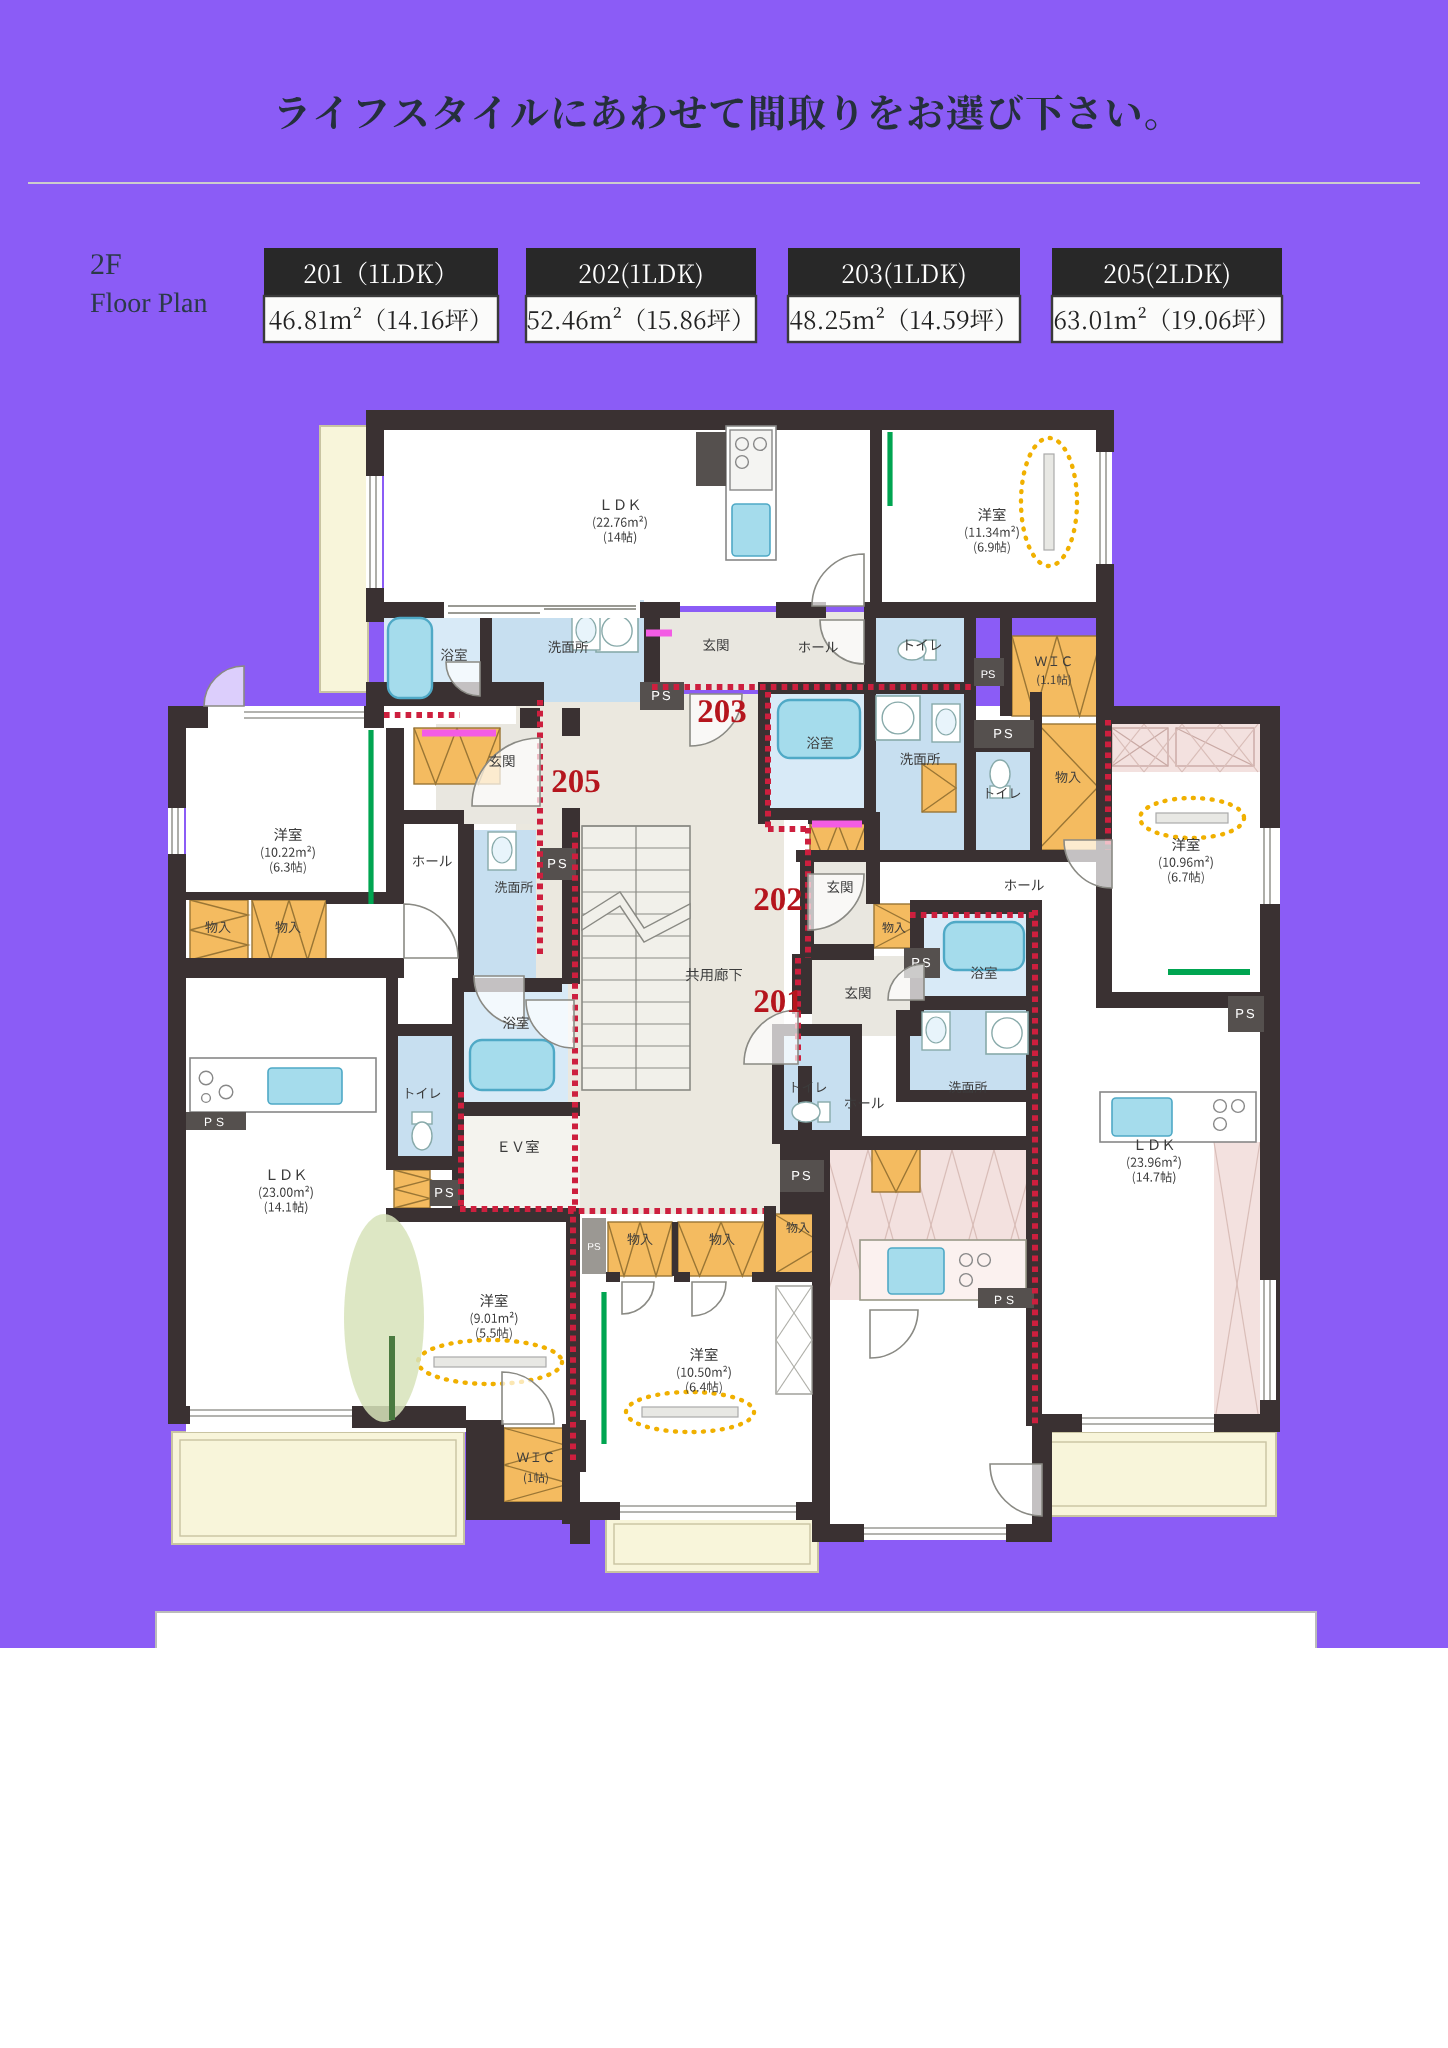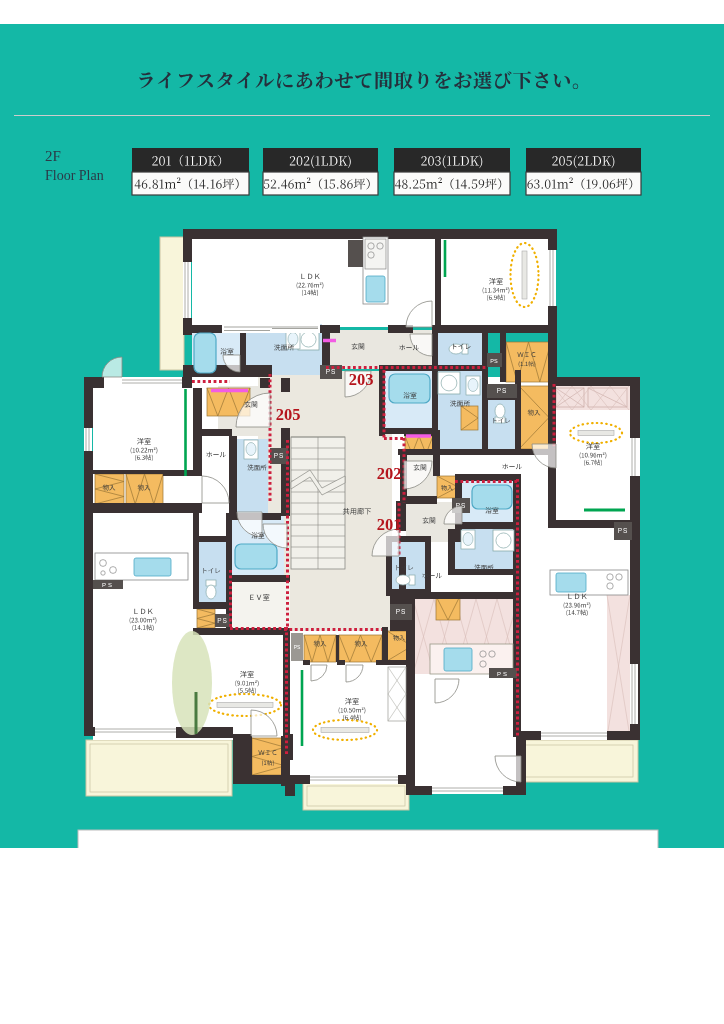--- a/index.html
+++ b/index.html
@@ -1,15 +1,15 @@
 <!DOCTYPE html>
 <html><head><meta charset="utf-8">
 <style>
 html,body{margin:0;padding:0;background:#ffffff;}
-#page{position:relative;width:724px;height:824px;background:#14b8a6;overflow:hidden;margin-top:24px;}
+#page{position:relative;width:724px;height:824px;background:#8b5cf6;overflow:hidden;}
 svg{position:absolute;left:0;top:0;}
 </style></head>
 <body>
 <div id="page">
 <svg width="724" height="1024" viewBox="0 0 724 1024">
 <path transform="translate(136.3,63.5)" fill="#25303c" d="M4.3 0.8 4.5 1.1C10.2 -0.5 13.4 -3.8 15.2 -7.2C15.7 -8.0 16.5 -8.3 16.5 -8.8C16.5 -9.6 14.9 -10.9 14.1 -10.9C13.7 -10.9 13.4 -10.5 12.7 -10.4C11.2 -10.1 6.3 -9.5 5.2 -9.5C4.4 -9.5 4.1 -9.8 3.5 -10.4L3.2 -10.3C3.2 -9.8 3.2 -9.5 3.4 -9.0C3.6 -8.4 4.5 -7.3 5.3 -7.3C5.8 -7.3 6.1 -7.6 6.7 -7.8C7.9 -8.1 11.8 -8.9 12.9 -9.0C13.1 -9.0 13.2 -8.9 13.1 -8.6C12.0 -5.5 9.1 -1.7 4.3 0.8ZM7.4 -12.2C9.1 -12.2 11.9 -12.7 13.4 -13.0C14.1 -13.2 14.3 -13.4 14.3 -13.8C14.3 -14.6 13.4 -15.0 12.1 -15.0C11.9 -15.0 11.6 -14.7 10.6 -14.5C9.8 -14.2 8.6 -13.9 7.2 -13.9C6.6 -13.9 5.9 -14.0 5.1 -14.5L4.9 -14.3C5.6 -12.9 6.2 -12.2 7.4 -12.2Z M30.6 1.0C31.3 1.0 31.7 0.4 31.7 -0.4C31.7 -1.4 31.5 -4.1 31.6 -6.7C31.6 -7.3 31.8 -7.6 31.8 -8.0C31.8 -8.4 31.3 -8.7 30.6 -9.2C31.8 -10.2 32.8 -11.3 33.4 -12.0C34.0 -12.5 34.4 -12.5 34.4 -13.1C34.4 -13.8 33.3 -14.8 32.2 -15.2C31.7 -15.3 31.0 -15.3 30.5 -15.3L30.4 -14.9C31.0 -14.6 31.5 -14.3 31.5 -13.9C31.5 -13.7 31.4 -13.3 31.0 -12.7C29.6 -10.5 25.6 -6.4 21.5 -4.1L21.7 -3.7C25.1 -4.8 28.1 -7.0 29.4 -8.1C29.5 -7.9 29.5 -7.6 29.5 -7.4C29.6 -6.5 29.5 -4.3 29.3 -2.4C29.3 -1.8 29.1 -1.4 29.1 -1.0C29.1 -0.0 29.6 1.0 30.6 1.0Z M43.1 0.3 43.3 0.6C49.6 -1.4 53.1 -5.0 55.4 -9.7C55.8 -10.4 56.6 -10.8 56.6 -11.4C56.6 -12.1 54.6 -13.8 53.7 -13.8C53.2 -13.8 53.0 -13.4 52.2 -13.2C51.1 -13.0 46.3 -12.4 44.7 -12.4C44.0 -12.4 43.5 -12.9 43.0 -13.5L42.7 -13.4C42.7 -12.9 42.7 -12.5 42.8 -12.0C43.0 -11.3 44.1 -10.0 44.9 -10.0C45.4 -10.0 45.9 -10.5 46.3 -10.6C47.4 -10.9 51.7 -11.8 53.0 -11.8C53.1 -11.8 53.2 -11.7 53.2 -11.6C52.2 -7.3 48.4 -2.5 43.1 0.3Z M75.5 -0.2C76.3 -0.2 76.7 -0.9 76.7 -1.5C76.7 -3.6 73.9 -5.4 70.7 -6.4C71.9 -7.8 72.9 -9.5 73.6 -10.4C73.8 -10.8 74.7 -11.0 74.7 -11.6C74.7 -12.2 73.0 -13.7 72.2 -13.7C71.8 -13.7 71.4 -13.1 70.9 -13.0C70.0 -12.8 66.6 -12.2 65.3 -12.2C64.6 -12.2 64.1 -12.7 63.7 -13.3L63.4 -13.1C63.3 -12.6 63.4 -12.1 63.5 -11.7C63.7 -11.0 64.6 -9.9 65.5 -9.9C66.0 -9.9 66.3 -10.4 66.9 -10.6C67.9 -10.9 70.3 -11.6 71.1 -11.7C71.3 -11.7 71.4 -11.6 71.3 -11.3C69.8 -7.6 65.0 -2.7 60.5 -0.3L60.7 0.1C65.4 -1.4 68.4 -4.0 70.2 -5.8C71.9 -4.7 72.7 -3.3 73.6 -1.8C74.2 -0.8 74.7 -0.2 75.5 -0.2Z M81.1 -5.6 81.3 -5.3C82.9 -6.1 84.4 -7.2 85.8 -8.4C87.2 -7.8 88.4 -7.1 89.5 -5.9C87.4 -3.3 84.5 -0.8 81.3 0.8L81.5 1.2C85.4 -0.1 88.4 -2.0 90.8 -4.4C91.9 -3.0 92.1 -2.3 93.0 -2.4C93.6 -2.4 94.1 -2.9 94.0 -3.6C94.0 -4.5 93.3 -5.4 92.3 -6.1C93.3 -7.4 94.2 -8.8 95.1 -10.3C95.3 -10.7 96.1 -11.0 96.1 -11.5C96.1 -12.3 94.3 -13.4 93.7 -13.4C93.3 -13.4 93.0 -12.9 92.5 -12.8C92.0 -12.6 89.9 -12.3 89.0 -12.2L89.5 -13.0C89.9 -13.5 90.1 -13.6 90.1 -14.0C90.1 -14.5 88.7 -15.3 87.4 -15.3C86.7 -15.4 86.4 -15.3 86.0 -15.2L86.0 -15.0C86.6 -14.6 87.1 -14.2 87.1 -13.8C87.1 -12.6 84.0 -8.1 81.1 -5.6ZM90.6 -7.2C89.2 -7.9 87.4 -8.5 86.1 -8.8C86.9 -9.6 87.6 -10.3 88.2 -11.1C88.5 -10.9 88.8 -10.8 88.9 -10.8C89.3 -10.8 89.6 -10.9 90.0 -11.0C90.6 -11.2 92.1 -11.5 92.6 -11.5C92.8 -11.5 92.9 -11.4 92.8 -11.2C92.3 -9.9 91.6 -8.5 90.6 -7.2Z M109.8 1.0C110.5 1.0 110.9 0.4 110.9 -0.4C110.9 -1.4 110.7 -4.1 110.8 -6.7C110.8 -7.3 111.0 -7.6 111.0 -8.0C111.0 -8.4 110.5 -8.7 109.8 -9.2C111.0 -10.2 112.0 -11.3 112.6 -12.0C113.2 -12.5 113.6 -12.5 113.6 -13.1C113.6 -13.8 112.5 -14.8 111.4 -15.2C110.9 -15.3 110.2 -15.3 109.7 -15.3L109.6 -14.9C110.2 -14.6 110.7 -14.3 110.7 -13.9C110.7 -13.7 110.6 -13.3 110.2 -12.7C108.8 -10.5 104.8 -6.4 100.7 -4.1L100.9 -3.7C104.3 -4.8 107.3 -7.0 108.6 -8.1C108.7 -7.9 108.7 -7.6 108.7 -7.4C108.8 -6.5 108.7 -4.3 108.5 -2.4C108.5 -1.8 108.3 -1.4 108.3 -1.0C108.3 -0.0 108.8 1.0 109.8 1.0Z M129.8 -0.8C130.4 -0.8 130.7 -1.4 131.2 -1.7C133.6 -3.4 136.3 -5.8 137.9 -8.5L137.6 -8.7C135.4 -6.8 132.8 -4.9 130.6 -4.0C130.3 -3.9 130.2 -4.0 130.2 -4.3C130.2 -5.7 130.3 -9.8 130.5 -10.9C130.6 -11.6 131.0 -11.7 131.0 -12.2C131.0 -12.9 129.5 -13.8 128.4 -13.8C127.9 -13.8 127.5 -13.7 126.9 -13.4L126.9 -13.1C127.8 -12.9 128.3 -12.5 128.4 -12.0C128.5 -10.1 128.4 -5.2 128.3 -4.2C128.2 -3.5 128.0 -3.2 128.0 -2.8C128.0 -2.2 129.1 -0.8 129.8 -0.8ZM119.3 -0.1 119.6 0.2C123.6 -1.8 125.7 -5.2 126.3 -8.5C126.4 -8.9 126.8 -9.3 126.8 -9.8C126.8 -10.6 125.1 -11.5 124.2 -11.5C123.6 -11.5 123.2 -11.4 122.7 -11.2V-10.9C123.4 -10.6 124.1 -10.2 124.1 -9.6C124.1 -6.8 122.2 -2.7 119.3 -0.1Z M143.3 0.8C143.9 0.8 144.2 0.4 144.2 -0.3C144.2 -0.8 143.8 -1.5 143.8 -2.2C143.8 -2.5 143.9 -2.9 144.1 -3.7C144.2 -4.4 144.9 -6.1 145.3 -7.1L144.9 -7.3C144.4 -6.3 143.4 -4.5 142.9 -3.8C142.7 -3.5 142.5 -3.5 142.4 -3.8C142.3 -4.0 142.2 -4.4 142.2 -5.0C142.2 -6.7 142.9 -8.4 143.7 -9.7C144.1 -10.6 144.4 -11.0 144.4 -11.5C144.4 -12.6 143.4 -13.6 142.8 -14.0C142.3 -14.3 141.9 -14.5 141.2 -14.7L141.1 -14.5C141.6 -13.9 142.1 -13.1 142.1 -12.2C142.0 -11.3 141.8 -10.5 141.6 -9.6C141.3 -8.5 140.8 -6.4 140.8 -4.7C140.8 -2.5 141.2 -1.0 141.9 -0.0C142.3 0.5 142.8 0.8 143.3 0.8ZM152.2 -0.2C154.6 -0.2 156.5 -0.4 156.5 -1.6C156.5 -2.4 155.6 -2.7 154.8 -2.7C154.4 -2.7 153.6 -2.4 151.7 -2.4C149.3 -2.4 148.3 -2.9 147.6 -4.2C147.4 -4.6 147.2 -5.2 147.1 -5.6L146.8 -5.6C146.7 -5.1 146.7 -4.6 146.8 -4.0C147.1 -1.7 148.6 -0.2 152.2 -0.2ZM149.5 -9.0 149.7 -8.7C150.8 -9.3 152.1 -9.9 152.9 -10.2C153.7 -10.4 154.4 -10.4 155.0 -10.6C155.5 -10.6 155.7 -10.9 155.7 -11.3C155.7 -11.7 155.6 -12.1 155.0 -12.4C154.3 -12.8 153.5 -12.9 152.2 -12.9C150.8 -12.9 148.7 -12.4 147.2 -11.1L147.4 -10.8C149.0 -11.2 149.9 -11.3 150.5 -11.3C151.9 -11.3 151.8 -11.1 151.6 -10.8C151.3 -10.5 150.3 -9.7 149.5 -9.0Z M163.8 -10.6C164.4 -10.6 165.0 -10.6 165.6 -10.7C165.5 -9.9 165.4 -9.1 165.3 -8.3C162.7 -6.9 160.4 -4.6 160.4 -2.1C160.4 -0.9 161.0 -0.3 162.0 -0.3C163.2 -0.3 164.7 -0.9 166.1 -2.1C166.4 -1.6 166.7 -1.3 167.1 -1.3C167.7 -1.3 168.1 -1.6 168.1 -2.2C168.1 -2.7 167.9 -3.1 167.6 -3.6C169.1 -5.1 170.4 -7.1 171.0 -8.7C172.8 -8.3 173.9 -6.9 173.9 -5.1C173.9 -2.5 171.7 -0.3 166.6 0.7L166.7 1.1C172.1 1.0 176.0 -0.6 176.0 -4.6C176.0 -6.9 174.2 -9.0 171.2 -9.4C171.2 -9.7 171.1 -9.9 170.9 -10.1C170.6 -10.5 170.0 -10.7 169.2 -10.8L169.1 -10.6C169.6 -10.2 169.8 -9.9 169.8 -9.5C168.8 -9.4 167.8 -9.2 166.9 -8.9C167.0 -9.6 167.1 -10.2 167.2 -10.9C169.3 -11.3 171.2 -11.8 172.1 -12.1C172.6 -12.3 172.9 -12.6 172.9 -13.0C172.9 -13.6 172.3 -13.9 171.3 -13.9C171.0 -13.9 169.8 -13.1 167.6 -12.6L167.7 -13.0C167.9 -13.7 168.4 -14.0 168.4 -14.5C168.4 -15.0 167.0 -15.6 165.9 -15.6C165.5 -15.6 165.0 -15.3 164.6 -15.1L164.6 -14.9C165.0 -14.8 165.4 -14.7 165.7 -14.6C166.0 -14.5 166.1 -14.3 166.1 -14.0C166.1 -13.6 166.0 -13.0 165.9 -12.3C165.3 -12.2 164.7 -12.2 164.2 -12.2C163.1 -12.2 162.3 -12.4 161.4 -13.1L161.1 -12.9C161.6 -11.4 162.2 -10.6 163.8 -10.6ZM169.7 -8.8C169.2 -7.6 168.1 -6.1 167.1 -4.9C166.9 -5.5 166.7 -6.2 166.7 -7.0C166.7 -7.3 166.8 -7.7 166.8 -8.0C167.8 -8.5 168.7 -8.7 169.7 -8.8ZM165.5 -3.5C164.5 -2.8 163.4 -2.2 162.6 -2.2C162.3 -2.2 162.1 -2.4 162.1 -2.8C162.1 -4.0 163.3 -5.9 165.2 -7.2L165.2 -6.4C165.2 -5.4 165.3 -4.4 165.5 -3.5Z M182.0 -7.9C182.4 -7.9 182.5 -8.4 182.9 -8.7C183.2 -8.9 183.7 -9.2 184.2 -9.4L184.1 -8.4C182.8 -6.4 181.1 -4.3 180.2 -3.4C179.8 -3.0 179.6 -2.6 179.6 -2.0C179.6 -1.3 180.0 -0.9 180.5 -0.9C180.9 -1.0 181.2 -1.4 181.6 -2.0L182.2 -2.9C182.5 -2.3 182.9 -1.8 183.0 -1.3C183.2 -0.8 183.3 -0.3 183.4 0.3C183.5 0.8 183.8 1.2 184.5 1.2C185.2 1.2 185.7 0.1 185.7 -1.0C185.7 -1.5 185.6 -1.9 185.6 -2.7C185.5 -3.9 185.3 -5.9 185.4 -7.5C186.9 -8.8 189.0 -9.8 190.6 -9.8C192.6 -9.8 193.9 -8.6 193.9 -6.5C193.9 -4.6 193.1 -1.7 188.1 0.3L188.3 0.7C194.5 -0.4 196.3 -3.2 196.3 -5.9C196.3 -8.8 193.7 -10.6 191.1 -10.6C189.3 -10.6 187.6 -10.0 185.6 -8.9L186.7 -10.0C187.0 -10.3 187.1 -10.5 187.1 -10.8C187.1 -11.0 186.7 -11.5 186.3 -11.7L186.1 -11.7L186.4 -12.6C186.6 -13.2 186.8 -13.5 186.8 -13.9C186.8 -14.6 185.6 -15.7 184.5 -15.7C183.9 -15.7 183.4 -15.6 182.9 -15.4L182.9 -15.0C183.4 -14.9 183.9 -14.7 184.1 -14.6C184.5 -14.4 184.6 -14.3 184.6 -13.9C184.6 -13.4 184.5 -12.4 184.4 -11.2C183.3 -10.7 181.7 -10.1 181.2 -10.1C180.8 -10.1 180.5 -10.3 180.2 -10.8L179.9 -10.7C179.9 -10.4 179.8 -10.0 179.9 -9.7C180.2 -8.9 181.1 -7.9 182.0 -7.9ZM184.0 -5.7 183.9 -2.5C183.9 -2.2 183.8 -2.1 183.5 -2.4L182.4 -3.3Z M209.7 -3.5C210.7 -3.5 211.4 -4.2 211.6 -5.2C211.9 -6.0 212.0 -7.8 212.1 -9.0L212.3 -9.0C214.0 -9.2 214.6 -8.9 215.5 -8.9C216.3 -8.9 216.7 -9.1 216.7 -9.7C216.7 -10.7 215.5 -11.2 214.5 -11.2C214.3 -11.2 213.6 -11.0 212.1 -10.7L212.3 -12.3C212.4 -13.0 212.8 -13.3 212.8 -13.6C212.8 -14.3 211.4 -15.3 210.2 -15.3C209.7 -15.3 209.1 -15.0 208.6 -14.7L208.7 -14.4C209.1 -14.3 209.4 -14.3 209.8 -14.2C210.2 -14.1 210.4 -13.9 210.4 -13.5C210.4 -12.7 210.4 -11.3 210.4 -10.3C208.9 -10.0 207.0 -9.5 205.5 -9.2C205.5 -9.8 205.6 -10.2 205.6 -10.6C205.8 -11.3 206.2 -11.5 206.2 -11.9C206.2 -12.5 204.8 -13.6 203.5 -13.6C203.0 -13.6 202.4 -13.3 201.9 -13.0L201.9 -12.7C202.3 -12.7 202.7 -12.6 203.0 -12.4C203.3 -12.3 203.4 -12.1 203.5 -11.6C203.5 -10.8 203.6 -9.8 203.6 -8.7C202.2 -8.3 200.5 -7.9 200.1 -7.9C199.6 -7.9 199.2 -8.2 198.8 -8.7L198.5 -8.6C198.5 -8.1 198.5 -7.6 198.7 -7.2C199.0 -6.4 199.8 -5.7 200.4 -5.7C201.0 -5.7 201.8 -6.2 203.6 -6.9C203.6 -5.2 203.6 -3.6 203.7 -2.6C203.8 0.0 205.6 0.5 208.9 0.5C210.7 0.5 212.2 0.4 213.0 0.2C213.8 0.0 214.2 -0.3 214.2 -0.8C214.2 -1.6 213.3 -2.0 212.4 -2.0C212.0 -2.0 210.2 -1.4 207.8 -1.4C205.7 -1.4 205.3 -1.7 205.3 -3.4C205.3 -4.2 205.3 -6.0 205.4 -7.6C206.8 -8.1 208.7 -8.5 210.3 -8.8C210.3 -7.9 210.2 -6.8 210.1 -6.3C209.9 -5.8 209.7 -5.7 209.3 -5.7C208.9 -5.7 207.9 -5.9 207.0 -6.2L206.9 -5.9C207.7 -5.4 208.5 -4.9 208.8 -4.2C209.0 -3.7 209.3 -3.5 209.7 -3.5Z M231.6 0.4C232.5 0.4 233.5 0.2 233.5 -0.7C233.5 -1.4 232.7 -2.0 232.0 -2.0C231.4 -2.0 229.9 -1.9 228.8 -2.5C228.1 -2.9 227.1 -3.6 227.1 -5.8C227.1 -9.1 228.7 -10.7 229.4 -11.2C230.5 -11.9 231.6 -12.0 232.5 -12.0C233.1 -12.0 233.7 -11.9 234.2 -11.9C234.8 -11.9 235.2 -12.3 235.2 -12.8C235.2 -13.3 234.9 -13.6 234.3 -13.9C233.8 -14.1 233.3 -14.2 232.7 -14.2C232.1 -14.2 230.1 -13.7 228.0 -13.2C224.6 -12.4 221.8 -11.7 220.7 -11.7C220.2 -11.7 219.7 -12.1 219.4 -12.6L219.2 -12.5C219.1 -12.3 219.0 -11.8 219.0 -11.3C219.1 -10.4 220.4 -9.1 221.3 -9.1C221.8 -9.1 222.2 -9.6 222.6 -9.8C223.8 -10.5 226.5 -11.4 228.7 -12.0C228.9 -12.0 229.0 -11.9 228.8 -11.8C226.6 -10.3 225.3 -7.9 225.3 -5.1C225.3 -2.7 226.2 -1.4 227.5 -0.5C228.7 0.3 230.2 0.4 231.6 0.4Z M247.9 -14.9V-8.5H248.2C249.1 -8.5 250.0 -9.0 250.0 -9.2V-9.6H253.0V-1.2C253.0 -0.9 252.9 -0.8 252.6 -0.8L250.9 -0.9L250.9 -0.9V-6.4C251.2 -6.5 251.5 -6.6 251.6 -6.8L249.6 -8.3L248.6 -7.3H245.6L243.4 -8.1V-0.0H243.7C244.6 -0.0 245.5 -0.5 245.5 -0.7V-1.4H248.8V-0.3H249.2C249.6 -0.3 250.3 -0.5 250.6 -0.7V-0.6C251.5 -0.5 251.8 -0.2 252.1 0.1C252.3 0.4 252.4 1.0 252.5 1.7C254.9 1.5 255.2 0.6 255.2 -0.9V-14.0C255.6 -14.1 255.9 -14.2 256.0 -14.4L253.8 -16.1L252.8 -14.9H250.1L247.9 -15.8ZM245.5 -2.0V-4.1H248.8V-2.0ZM245.5 -4.7V-6.7H248.8V-4.7ZM244.3 -14.4V-12.5H241.4V-14.4ZM239.2 -14.9V1.7H239.6C240.6 1.7 241.4 1.2 241.4 0.9V-9.6H244.3V-8.5H244.7C245.3 -8.5 246.4 -8.9 246.4 -9.0V-14.1C246.7 -14.1 247.0 -14.3 247.1 -14.4L245.1 -15.9L244.1 -14.9H241.5L239.2 -15.9ZM241.4 -12.0H244.3V-10.1H241.4ZM253.0 -14.4V-12.5H250.0V-14.4ZM250.0 -12.0H253.0V-10.1H250.0Z M257.9 -2.9 259.0 -0.3C259.3 -0.4 259.5 -0.6 259.6 -0.8C261.7 -1.9 263.3 -2.7 264.5 -3.4V1.7H264.9C266.0 1.7 266.7 1.0 266.7 0.8V-14.1H268.8C269.0 -14.1 269.3 -14.1 269.3 -14.4C268.5 -15.1 267.1 -16.2 267.1 -16.2L265.9 -14.6H258.0L258.2 -14.1H259.8V-3.2ZM261.9 -14.1H264.5V-11.0H261.9ZM261.9 -10.4H264.5V-7.3H261.9ZM261.9 -6.7H264.5V-4.0L261.9 -3.5ZM272.8 -12.2C272.5 -9.9 271.9 -7.6 271.0 -5.4C269.9 -7.2 269.1 -9.5 268.7 -12.2ZM266.9 -12.8 267.1 -12.2H268.2C268.5 -8.9 269.2 -6.0 270.3 -3.7C269.3 -1.9 268.1 -0.2 266.5 1.2L266.8 1.4C268.5 0.4 269.9 -0.8 271.1 -2.2C272.0 -0.7 273.1 0.5 274.5 1.5C274.7 0.6 275.3 -0.1 276.3 -0.3L276.4 -0.5C274.8 -1.3 273.4 -2.4 272.2 -3.7C273.8 -6.2 274.7 -9.0 275.2 -11.8C275.6 -11.9 275.8 -12.0 276.0 -12.2L273.8 -14.1L272.6 -12.8Z M283.7 1.2 283.9 1.6C289.8 0.6 292.0 -2.8 292.0 -7.2C292.0 -11.3 290.6 -13.4 288.4 -13.4C287.1 -13.4 285.9 -12.3 284.9 -10.5C284.7 -10.2 284.6 -10.2 284.6 -10.6C284.6 -11.0 284.7 -11.6 285.0 -12.2C285.1 -12.6 285.3 -13.0 285.3 -13.5C285.3 -14.2 284.4 -15.2 283.5 -15.6C283.1 -15.8 282.5 -15.9 282.1 -15.9L281.9 -15.7C282.8 -14.8 283.1 -14.0 283.1 -12.7C283.1 -11.4 282.2 -8.2 282.2 -6.3C282.2 -5.6 282.3 -4.8 282.6 -4.2C282.8 -3.7 283.2 -3.4 283.7 -3.4C284.3 -3.4 284.7 -3.8 284.7 -4.4C284.7 -5.2 284.6 -5.9 284.6 -6.8C284.6 -8.0 284.9 -9.2 285.5 -10.3C286.1 -11.7 287.1 -12.4 287.8 -12.4C288.9 -12.4 289.6 -10.9 289.6 -7.5C289.6 -4.3 288.8 -0.8 283.7 1.2Z M301.7 -10.6C302.2 -10.6 302.7 -10.6 303.2 -10.7C302.5 -9.6 301.7 -8.3 300.6 -7.3C299.9 -6.5 299.2 -6.1 299.2 -5.5C299.3 -4.7 299.5 -4.1 300.2 -4.1C300.9 -4.2 301.5 -5.4 302.2 -6.3C302.9 -7.1 304.1 -8.5 305.1 -8.5C306.0 -8.5 306.2 -7.9 306.2 -6.4C304.3 -5.2 302.2 -3.5 302.2 -1.8C302.2 -0.1 303.4 1.2 307.2 1.2C308.8 1.2 310.7 1.0 311.6 0.7C312.2 0.5 312.5 0.2 312.5 -0.4C312.5 -1.2 311.6 -1.4 310.7 -1.4C309.9 -1.4 308.8 -0.8 305.9 -0.8C304.0 -0.8 303.3 -1.3 303.3 -2.1C303.3 -3.1 304.6 -4.2 306.2 -5.1C306.2 -4.3 306.1 -3.6 306.1 -3.0C306.1 -2.3 306.6 -2.0 307.2 -2.0C307.9 -2.0 308.2 -2.5 308.2 -3.1C308.2 -3.8 308.2 -4.9 308.1 -6.0C309.7 -6.7 311.6 -7.3 312.9 -7.7C313.9 -7.9 314.5 -7.9 314.5 -8.5C314.5 -9.2 313.6 -10.2 313.0 -10.6C312.5 -10.8 312.0 -11.0 311.0 -11.0L310.9 -10.7C311.2 -10.5 311.6 -10.2 311.8 -10.0C312.1 -9.7 312.0 -9.5 311.7 -9.3C310.8 -8.7 309.2 -8.0 307.9 -7.3C307.6 -8.5 306.9 -9.2 305.7 -9.2C304.9 -9.2 304.3 -8.9 303.6 -8.5C303.4 -8.4 303.4 -8.5 303.4 -8.6C304.1 -9.5 304.6 -10.3 304.9 -10.9C307.0 -11.3 308.7 -12.0 309.4 -12.3C309.9 -12.5 310.1 -12.9 310.1 -13.1C310.1 -13.8 309.5 -14.0 308.8 -14.0C308.5 -14.0 308.3 -13.8 307.7 -13.5C307.3 -13.3 306.7 -13.1 306.0 -12.9L306.6 -14.0C306.7 -14.3 306.9 -14.5 306.9 -14.8C306.9 -15.4 305.4 -15.7 304.5 -15.7C304.2 -15.7 303.6 -15.5 303.1 -15.3L303.1 -15.1C303.6 -14.9 304.0 -14.7 304.3 -14.5C304.6 -14.3 304.6 -14.1 304.5 -13.8C304.5 -13.5 304.3 -13.0 304.1 -12.4C303.4 -12.3 302.7 -12.2 302.2 -12.2C300.8 -12.2 300.1 -12.7 299.5 -13.3L299.2 -13.1C299.7 -11.6 300.1 -10.6 301.7 -10.6Z M334.3 -8.7C335.0 -8.7 335.3 -9.3 335.3 -9.9C335.3 -11.3 333.9 -12.7 332.0 -12.9C331.0 -13.1 330.0 -12.9 329.2 -12.6L329.3 -12.2C330.5 -12.3 332.0 -11.9 332.6 -11.0C332.8 -10.6 332.7 -10.5 332.5 -10.2C332.2 -9.9 331.4 -9.4 331.0 -9.1L331.2 -8.9C331.6 -9.0 332.4 -9.3 332.8 -9.3C333.4 -9.3 333.8 -8.7 334.3 -8.7ZM321.2 -8.5C321.8 -8.5 322.6 -8.6 323.2 -8.8V-7.2V-5.7C321.9 -4.9 320.5 -3.8 319.9 -3.5C319.5 -3.3 319.2 -3.2 318.7 -3.2C318.2 -3.2 318.0 -3.0 318.0 -2.3C318.0 -1.8 318.2 -1.4 318.5 -1.0C318.8 -0.8 319.1 -0.6 319.4 -0.6C319.8 -0.6 320.0 -1.0 320.5 -1.6C321.1 -1.1 321.8 -0.6 322.3 -0.1C322.9 0.5 322.9 1.3 323.5 1.3C324.3 1.3 325.1 0.0 325.1 -0.9C325.1 -1.7 324.8 -2.3 324.7 -5.1C326.1 -6.0 327.7 -6.7 329.1 -6.7C331.1 -6.7 331.9 -5.5 331.9 -4.2C331.9 -2.6 330.8 -1.5 329.1 -1.5C327.8 -1.5 326.9 -2.0 326.2 -2.7L325.9 -2.5C326.7 -0.8 327.9 0.2 329.6 0.2C332.3 0.2 333.9 -1.6 333.9 -3.6C333.9 -6.2 332.1 -7.6 329.6 -7.6C327.7 -7.6 326.2 -7.1 324.7 -6.4V-7.0C324.7 -7.6 324.7 -8.4 324.8 -9.2C325.8 -9.5 326.9 -9.9 327.6 -10.2C328.0 -10.5 328.3 -10.8 328.3 -11.2C328.3 -12.1 327.0 -12.1 326.7 -12.1C326.5 -12.0 326.0 -11.6 325.0 -11.2C325.0 -11.8 325.1 -12.2 325.2 -12.5C325.3 -13.2 325.6 -13.5 325.6 -14.0C325.6 -14.6 324.2 -15.3 323.1 -15.3C322.4 -15.3 321.9 -15.1 321.4 -14.6L321.4 -14.4C322.0 -14.3 322.4 -14.3 322.8 -14.1C323.1 -14.0 323.2 -13.9 323.2 -13.3C323.3 -12.8 323.3 -11.8 323.3 -10.6C322.5 -10.4 321.6 -10.2 321.0 -10.2C320.1 -10.1 319.7 -10.3 318.7 -11.2L318.5 -11.0C319.1 -9.0 320.0 -8.5 321.2 -8.5ZM323.2 -4.1V-1.7C323.2 -1.4 323.1 -1.3 322.7 -1.4C322.3 -1.5 321.6 -1.7 320.9 -2.0C321.6 -2.6 322.4 -3.5 323.2 -4.1Z M337.7 -15.8 337.5 -15.7C338.3 -14.7 339.1 -13.3 339.3 -12.1C341.3 -10.5 343.3 -14.6 337.7 -15.8ZM349.2 -4.2 349.1 -4.0C350.6 -3.2 351.6 -2.3 352.0 -1.5C353.7 0.2 357.6 -3.6 349.2 -4.2ZM345.7 -4.7C345.1 -3.7 343.7 -2.4 342.4 -1.6C342.0 -1.8 341.8 -2.0 341.4 -2.3V-7.1C342.0 -7.2 342.3 -7.4 342.4 -7.5L340.2 -9.4L339.1 -8.0H337.2L337.3 -7.4H339.4V-1.7C338.5 -1.3 337.7 -0.9 337.1 -0.7L338.4 1.7C338.5 1.6 338.6 1.5 338.6 1.2C339.4 0.5 340.5 -0.9 341.2 -2.0C342.6 0.7 344.1 1.3 347.9 1.3C349.9 1.3 352.4 1.3 354.1 1.3C354.2 0.3 354.7 -0.3 355.6 -0.5V-0.8C353.1 -0.7 350.1 -0.7 347.9 -0.7C345.4 -0.7 343.9 -0.8 342.8 -1.3C344.5 -1.7 346.2 -2.3 347.2 -2.9C347.8 -2.8 348.1 -2.9 348.3 -3.1ZM342.6 -13.4V-11.4C342.6 -10.3 342.8 -9.9 344.3 -9.9H345.6C347.8 -9.9 348.5 -10.2 348.5 -10.9C348.5 -11.2 348.4 -11.4 347.9 -11.6L347.9 -12.7H347.7C347.4 -12.1 347.2 -11.8 347.1 -11.6C347.0 -11.5 346.8 -11.5 346.7 -11.5C346.6 -11.5 346.2 -11.5 345.8 -11.5H344.8C344.5 -11.5 344.4 -11.5 344.4 -11.7V-12.9H345.7V-12.4H346.1C346.7 -12.4 347.6 -12.8 347.6 -13.0V-14.5C347.9 -14.6 348.2 -14.7 348.3 -14.8L346.4 -16.2L345.6 -15.3H342.5L342.7 -14.7H345.7V-13.4H344.7L342.6 -14.3ZM348.6 -15.3 348.8 -14.7H352.0V-13.4H351.0L348.9 -14.3V-11.4C348.9 -10.3 349.1 -9.9 350.6 -9.9H352.0C354.2 -9.9 354.9 -10.2 354.9 -10.9C354.9 -11.2 354.8 -11.4 354.3 -11.6L354.3 -12.7H354.1C353.8 -12.2 353.6 -11.8 353.5 -11.6C353.4 -11.5 353.3 -11.5 353.1 -11.5C353.0 -11.5 352.6 -11.5 352.2 -11.5H351.2C350.8 -11.5 350.8 -11.5 350.8 -11.7V-12.9H352.0V-12.4H352.3C353.0 -12.4 353.9 -12.8 353.9 -13.0V-14.5C354.2 -14.6 354.5 -14.7 354.6 -14.8L352.7 -16.2L351.8 -15.3ZM349.3 -9.8V-7.9H347.2V-9.1C347.5 -9.2 347.6 -9.3 347.7 -9.6L345.1 -9.8V-7.9H342.7L342.8 -7.4H345.1V-5.2H341.9L342.1 -4.7H354.7C355.0 -4.7 355.1 -4.8 355.2 -5.0C354.4 -5.7 353.1 -6.7 353.1 -6.7L352.0 -5.2H351.4V-7.4H354.1C354.3 -7.4 354.5 -7.5 354.6 -7.7C353.9 -8.3 352.7 -9.2 352.7 -9.2L351.7 -7.9H351.4V-9.1C351.8 -9.2 351.9 -9.3 351.9 -9.6ZM347.2 -7.4H349.3V-5.2H347.2Z M372.9 -12.1C373.3 -12.1 373.6 -12.3 373.6 -12.8C373.6 -13.1 373.5 -13.4 373.1 -13.8C372.6 -14.4 371.8 -14.8 370.9 -15.2L370.7 -14.9C371.5 -14.1 371.8 -13.5 372.1 -12.9C372.4 -12.4 372.6 -12.1 372.9 -12.1ZM363.8 1.2C367.8 1.2 369.3 -1.4 369.6 -3.5C369.9 -5.2 369.9 -6.9 369.9 -7.6C369.9 -8.3 370.1 -8.3 370.2 -7.7C370.7 -6.4 371.3 -5.1 371.8 -4.4C372.1 -3.8 372.6 -3.4 373.1 -3.4C373.7 -3.4 373.9 -3.9 373.9 -4.5C373.9 -5.5 373.5 -6.0 373.1 -6.4C372.2 -7.2 371.2 -8.4 370.9 -9.8C370.8 -10.8 370.8 -11.8 370.8 -12.9C370.8 -13.6 370.1 -14.2 369.4 -14.3C368.9 -14.3 368.4 -13.8 368.4 -13.2C368.4 -12.6 368.7 -11.6 368.8 -11.1C369.0 -10.2 369.0 -9.4 369.0 -8.7C369.0 -3.8 367.5 -1.0 363.9 -1.0C361.9 -1.0 360.3 -2.2 360.3 -4.3C360.3 -7.2 362.0 -9.6 363.3 -10.8C363.9 -11.5 364.7 -11.6 365.2 -11.9C365.8 -12.2 365.9 -12.4 365.9 -12.7C365.9 -13.2 364.9 -14.1 364.2 -14.1C363.9 -14.1 363.8 -13.9 363.4 -13.6C362.7 -13.2 361.3 -13.0 360.5 -13.0C360.0 -13.0 359.5 -13.2 359.0 -13.6L358.8 -13.4C359.1 -12.2 359.6 -11.6 360.3 -11.3C360.8 -11.2 361.6 -11.2 362.0 -11.2C360.4 -9.1 358.8 -6.7 358.8 -3.8C358.8 -0.3 361.1 1.2 363.8 1.2ZM374.6 -13.5C375.0 -13.5 375.2 -13.8 375.2 -14.2C375.2 -14.5 375.0 -14.9 374.6 -15.3C374.0 -15.7 373.3 -16.0 372.3 -16.3L372.1 -16.0C372.9 -15.3 373.4 -14.7 373.8 -14.2C374.1 -13.8 374.3 -13.5 374.6 -13.5Z M392.5 -16.3 391.0 -14.5H376.8L377.0 -14.0H384.2V1.7H384.7C385.9 1.7 386.6 1.2 386.6 1.0V-10.0C388.5 -8.6 390.7 -6.5 391.8 -4.7C394.6 -3.4 395.6 -8.8 386.6 -10.4V-14.0H394.5C394.8 -14.0 395.0 -14.1 395.0 -14.3C394.1 -15.1 392.5 -16.3 392.5 -16.3Z M402.5 -9.1C403.7 -9.1 405.2 -9.5 406.5 -9.8C407.3 -8.6 408.3 -7.3 409.0 -6.5C409.2 -6.3 409.2 -6.3 409.0 -6.3C408.2 -6.5 406.8 -6.8 405.1 -6.8C402.0 -6.8 399.7 -5.1 399.7 -2.9C399.7 -0.4 402.3 0.9 406.0 0.9C408.9 0.9 409.9 0.4 409.9 -0.3C409.9 -1.2 409.1 -1.5 408.2 -1.5C407.5 -1.5 406.7 -1.3 405.3 -1.3C402.6 -1.3 401.3 -2.2 401.3 -3.4C401.3 -4.8 402.7 -5.9 404.7 -5.9C406.8 -5.9 408.3 -5.1 409.3 -4.5C409.9 -4.0 410.3 -3.7 410.9 -3.7C411.6 -3.7 411.9 -4.7 411.9 -5.4C411.9 -5.9 411.7 -6.2 411.3 -6.6C410.3 -7.6 409.0 -8.8 408.0 -10.4C409.4 -10.9 410.7 -11.6 411.3 -12.2C411.7 -12.5 411.7 -13.1 411.4 -13.4C411.1 -13.7 410.5 -13.8 410.0 -13.7C409.6 -13.6 409.0 -12.8 407.1 -12.0C406.8 -12.7 406.6 -13.4 406.3 -14.4C406.2 -14.8 405.3 -15.2 404.2 -15.2C403.4 -15.2 402.7 -14.8 402.1 -14.4L402.2 -14.1C403.3 -14.0 404.0 -13.9 404.4 -13.4C404.7 -12.9 405.1 -12.1 405.5 -11.4C404.3 -11.1 403.0 -10.8 402.2 -10.8C400.8 -10.8 400.1 -11.1 398.8 -12.1L398.5 -11.9C399.4 -9.9 400.0 -9.1 402.5 -9.1Z M422.0 -0.4C423.2 0.1 424.2 -0.4 424.2 -1.3C424.2 -1.9 423.8 -1.8 423.9 -3.0C423.9 -3.7 424.3 -5.3 424.8 -6.8L424.4 -7.0C423.7 -5.7 423.0 -4.5 422.4 -3.6C422.1 -3.3 421.9 -3.3 421.6 -3.4C421.0 -3.6 420.1 -4.7 420.1 -6.3C420.1 -8.8 421.1 -9.8 421.1 -10.8C421.1 -11.7 419.9 -12.8 419.0 -13.2C418.4 -13.4 417.7 -13.5 417.2 -13.4L417.1 -13.2C418.1 -12.4 418.5 -11.6 418.5 -10.5C418.5 -9.2 418.3 -7.5 418.5 -5.9C418.7 -2.8 420.5 -1.1 422.0 -0.4ZM432.3 -3.7C433.3 -3.7 433.7 -4.4 433.7 -5.6C433.7 -7.1 433.2 -8.7 432.0 -9.8C430.9 -10.8 429.7 -11.5 427.7 -11.6L427.6 -11.3C429.1 -10.6 430.1 -9.4 430.6 -8.0C431.2 -6.3 431.1 -5.3 431.4 -4.5C431.5 -3.9 431.9 -3.7 432.3 -3.7Z M439.1 1.6C440.6 1.6 441.9 0.4 441.9 -1.1C441.9 -2.6 440.6 -3.9 439.1 -3.9C437.6 -3.9 436.4 -2.6 436.4 -1.1C436.4 0.4 437.6 1.6 439.1 1.6ZM439.1 0.9C438.0 0.9 437.1 -0.0 437.1 -1.1C437.1 -2.3 438.0 -3.2 439.1 -3.2C440.3 -3.2 441.2 -2.3 441.2 -1.1C441.2 -0.0 440.3 0.9 439.1 0.9Z"></path>
 <line x1="14" y1="91.5" x2="710" y2="91.5" stroke="#cccccc" stroke-width="1"></line>
 <text x="45" y="137" font-family="Liberation Serif" font-size="15" fill="#2b3a48">2F</text>
       <text x="45" y="156" font-family="Liberation Serif" font-size="14" fill="#2b3a48">Floor Plan</text>
 

